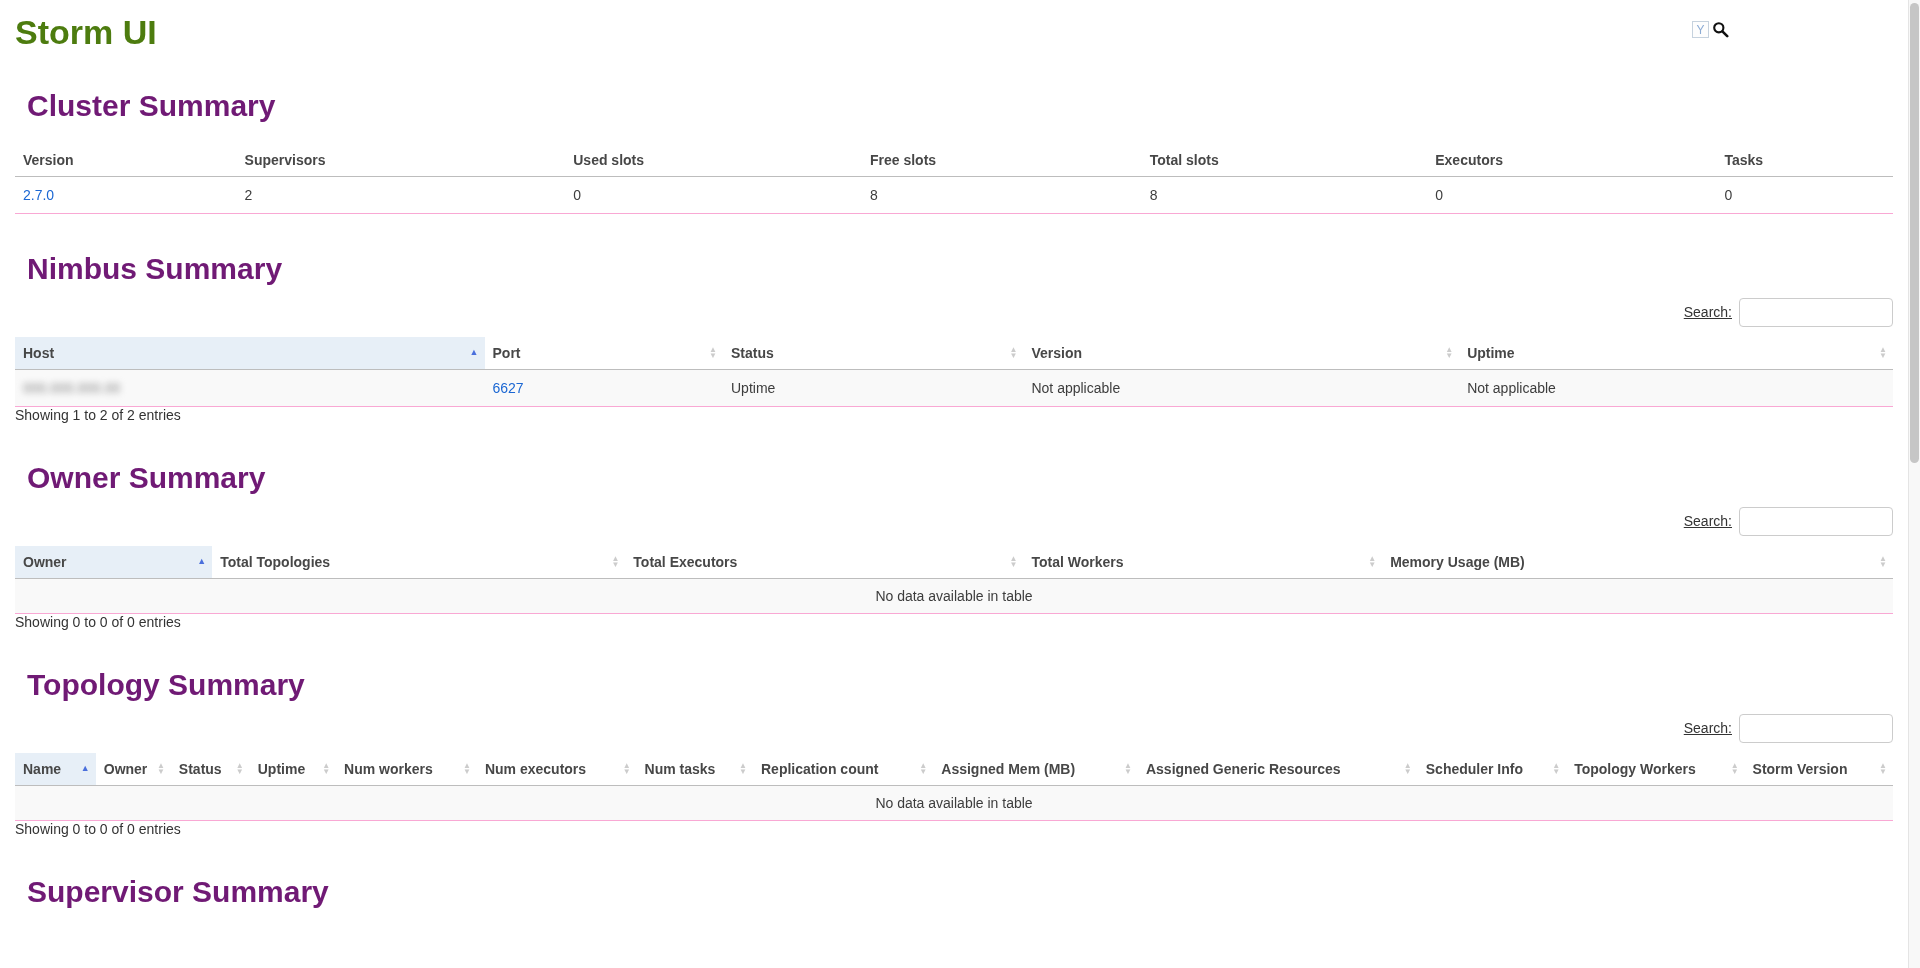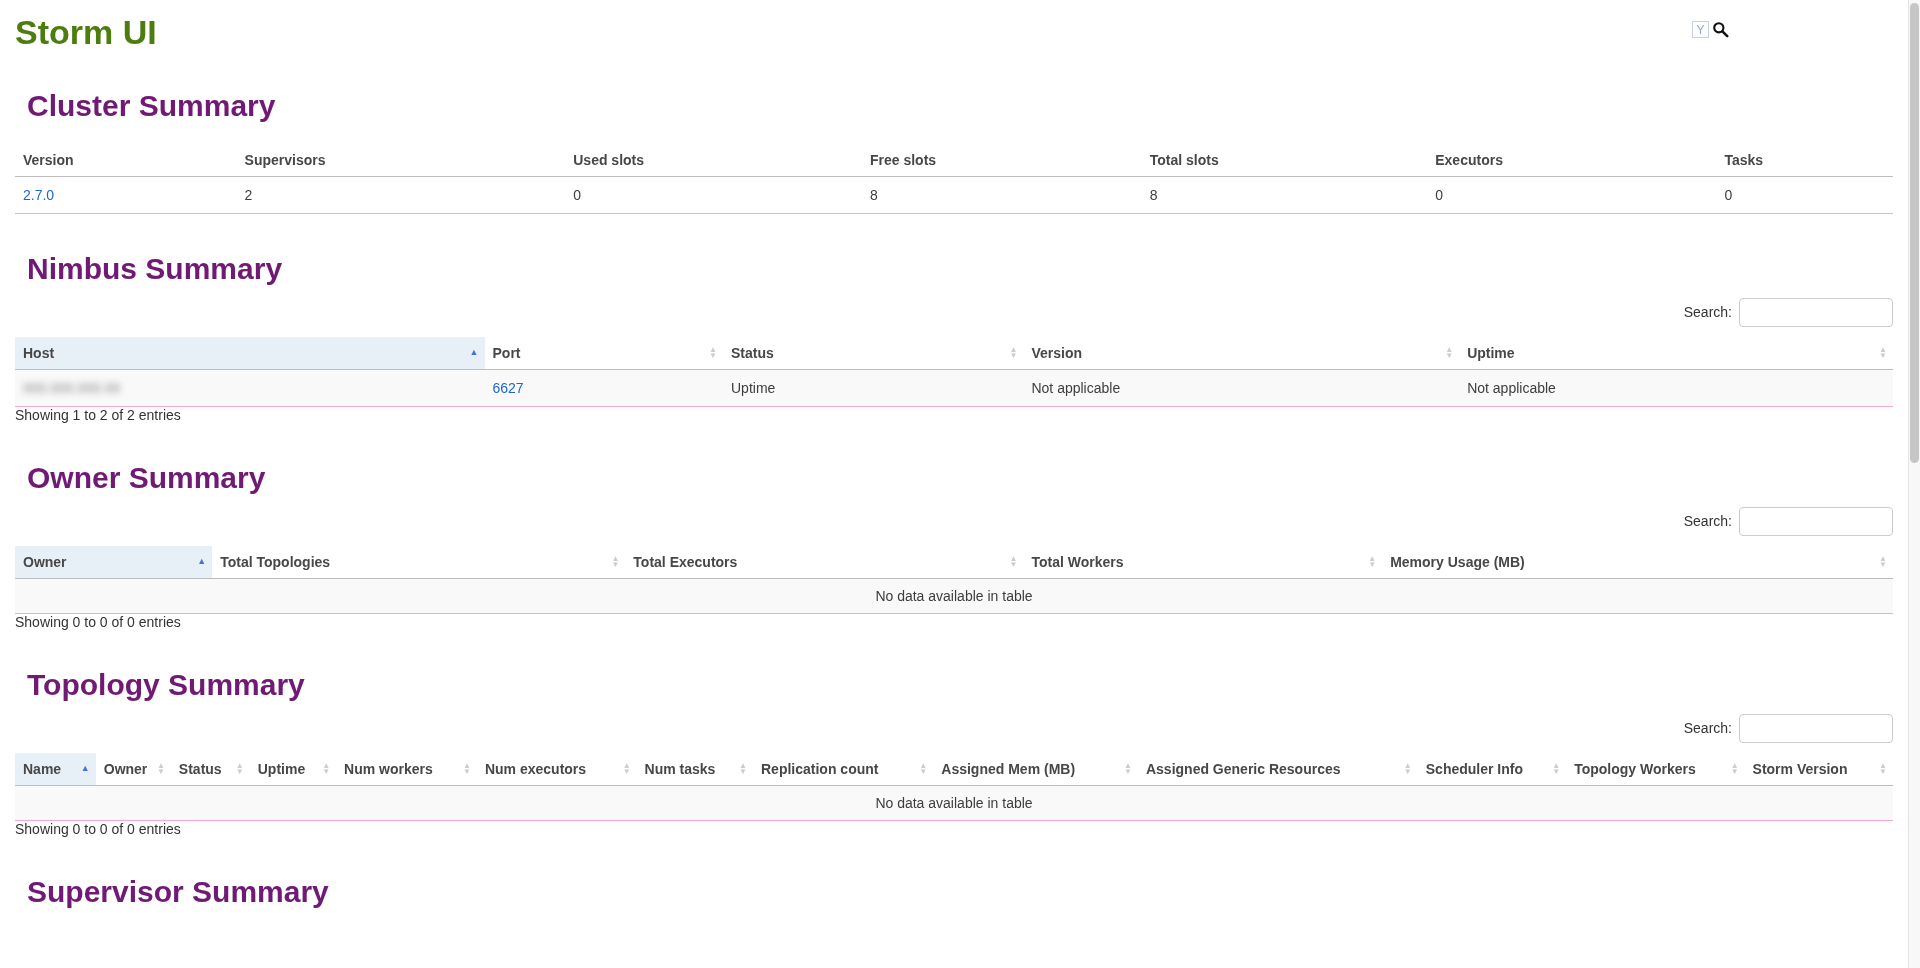--- a/index.html
+++ b/index.html
@@ -98,21 +98,21 @@
   }
   .table-footer {
     color: #333;
   }
   
   .search-row {
     display: flex; justify-content: flex-end; align-items: center;
     margin: 4px 0 8px 0;
     height: 34px;
   }
-  .search-row label { margin-right: 7px; color: #333; }
+  .search-row label { margin-right: 7px; color: #333; text-decoration: underline; }
   .search-input {
     width: 154px; height: 29px;
     border: 1px solid #ccc; border-radius: 4px;
     padding: 4px 8px;
     font-size: 14px;
     outline: none;
   }
   
   .scrollbar-track {
     position: fixed; top: 0; right: 0;

